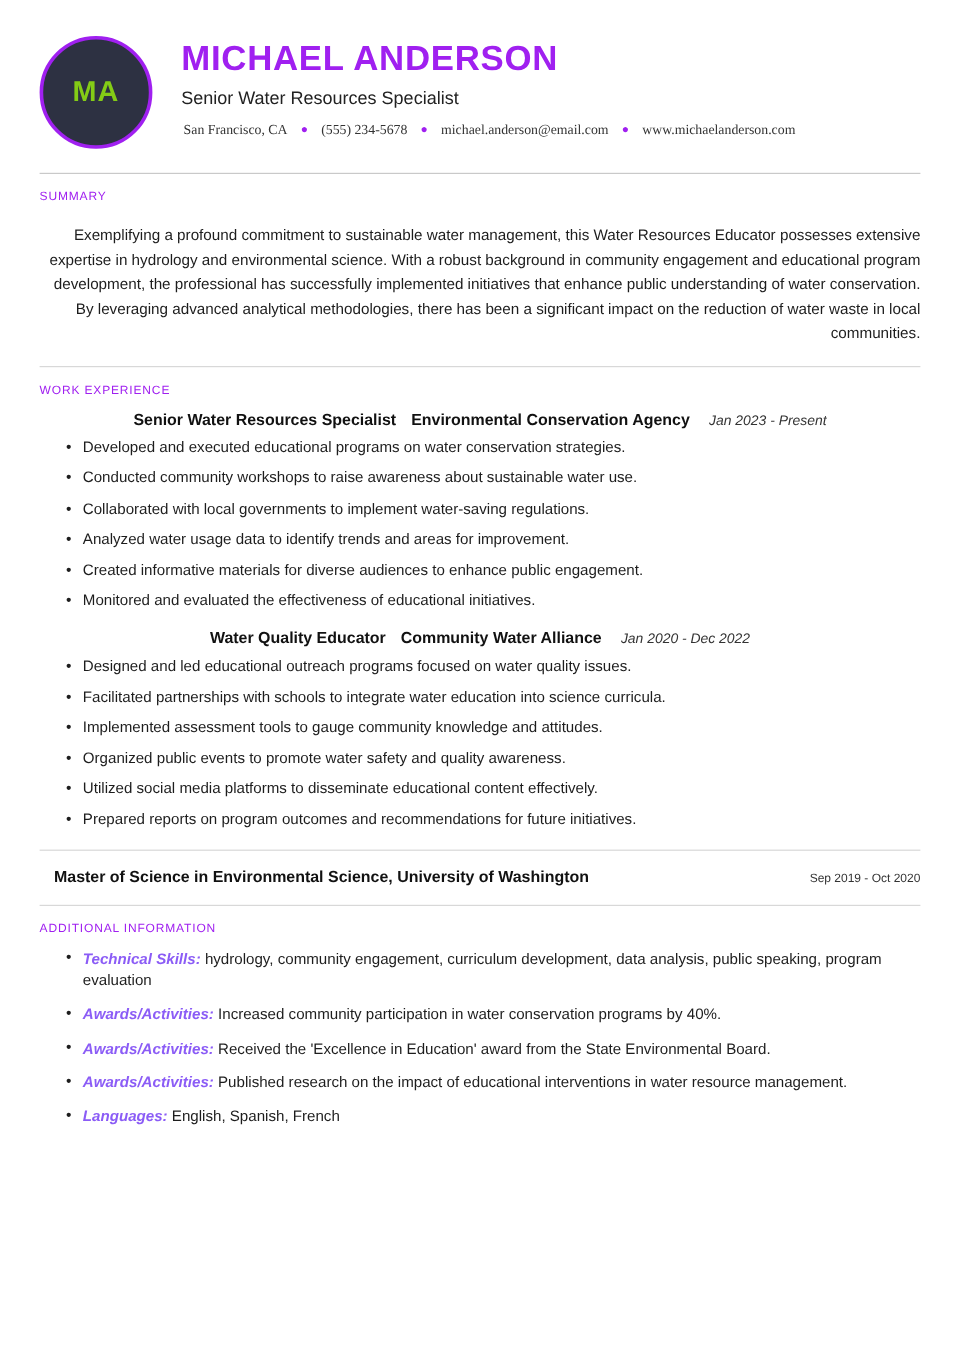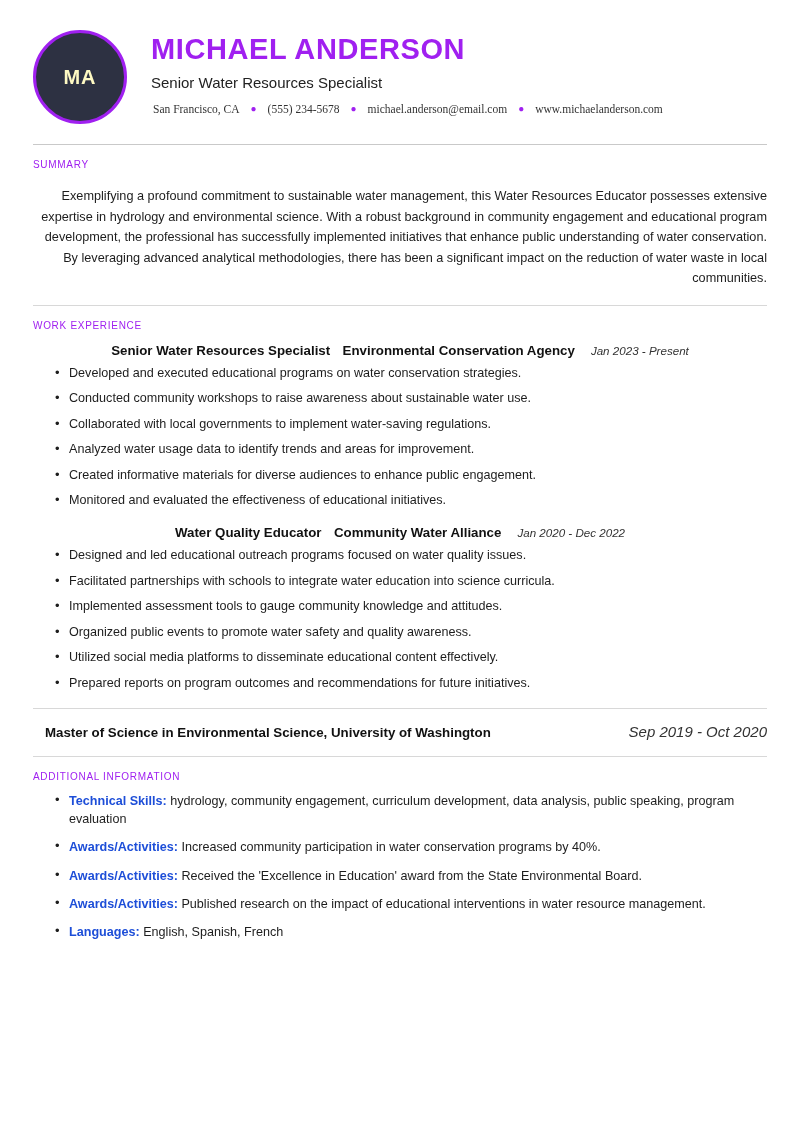--- a/index.html
+++ b/index.html
@@ -22,25 +22,25 @@
     display: flex;
     align-items: flex-start;
     padding-bottom: 10px;
   }
   .avatar {
     width: 94px;
     height: 94px;
     border-radius: 50%;
     background: #2d3142;
     border: 3px solid #a020f0;
-    color: #fef9c3;
+    color: #84cc16;
     display: flex;
     align-items: center;
     justify-content: center;
-    font-size: 20px;
+    font-size: 24px;
     font-weight: bold;
     letter-spacing: 1px;
     flex: 0 0 auto;
     margin-top: 2px;
   }
   .header-text {
     margin-left: 24px;
     padding-top: 6px;
     flex: 1 1 auto;
   }
@@ -156,22 +156,21 @@
     align-items: baseline;
     justify-content: space-between;
   }
   .edu-degree {
     font-size: 13.3px;
     font-weight: bold;
     color: #111111;
     padding-left: 12px;
   }
   .edu-dates {
-    font-size: 15px;
-    font-style: italic;
+    font-size: 10px;
     color: #333333;
     white-space: nowrap;
     padding-left: 16px;
   }
 
   ul.info-list {
     margin: 0;
     padding-left: 22px;
     list-style: none;
   }
@@ -186,21 +185,22 @@
   ul.info-list li::before {
     content: "\2022";
     position: absolute;
     left: 0;
     top: -1px;
     color: #1d1d1d;
     font-size: 13px;
   }
   .info-label {
     font-weight: bold;
-    color: #1d4ed8;
+    color: #8b5cf6;
+    font-style: italic;
   }
 </style>
 </head>
 <body>
 
 <div class="page">
 
   <div class="header">
     <div class="avatar">MA</div>
     <div class="header-text">

